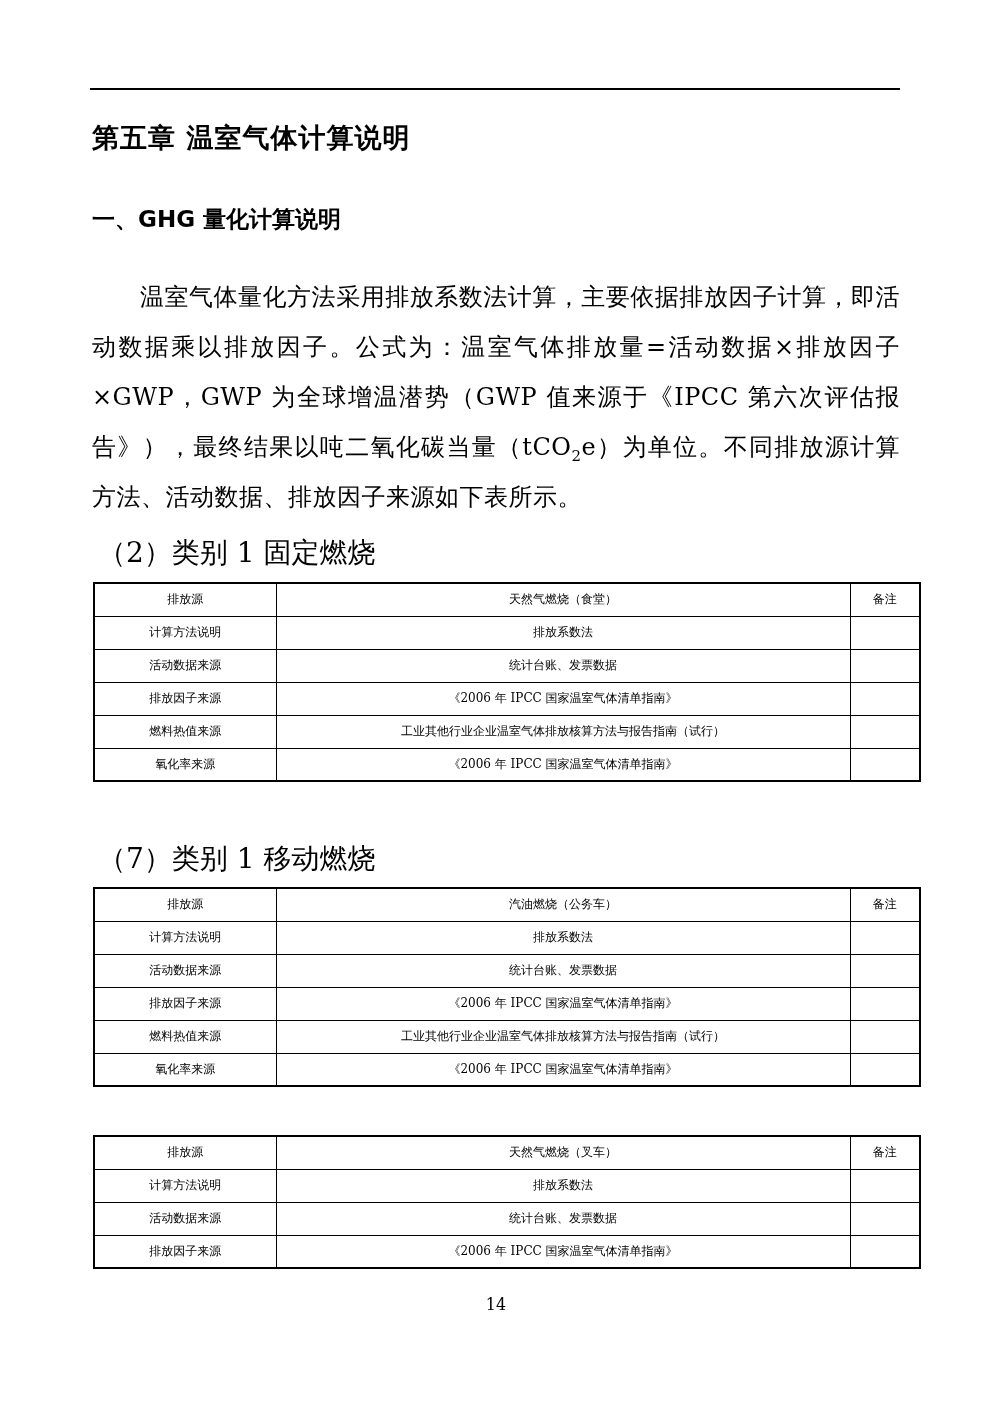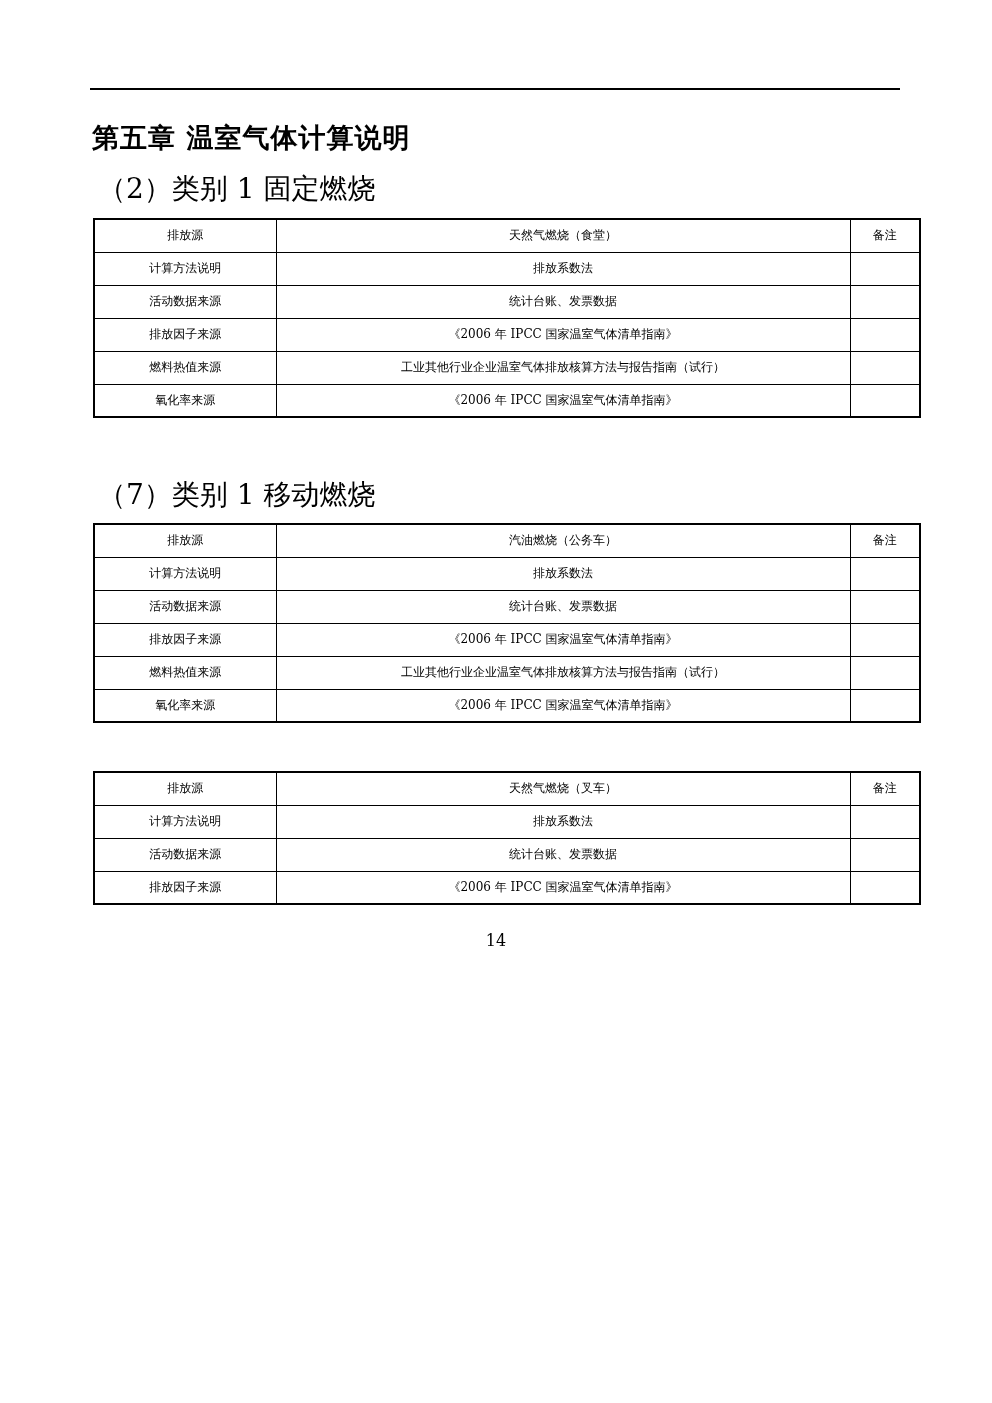--- a/index.html
+++ b/index.html
@@ -93,21 +93,23 @@
 </style>
 </head>
 <body>
 
 <div class="page">
 
   <div class="header-rule"></div>
 
   <h1 class="doc-title">第五章 温室气体计算说明</h1>
 
-
+  <h2 class="section-heading">一、GHG 量化计算说明</h2>
+
+  <p class="body-paragraph"><span>温室气体量化方法采用排放系数法计算，主要依据排放因子计算，即活动数据乘以排放因子。公式为：温室气体排放量=活动数据×排放因子×GWP，GWP 为全球增温潜势（GWP 值来源于《IPCC 第六次评估报告》），最终结果以吨二氧化碳当量（tCO</span><sub>2</sub><span>e）为单位。不同排放源计算方法、活动数据、排放因子来源如下表所示。</span></p>
 
   <p class="table-caption">（2）类别 1 固定燃烧</p>
 
   <table class="doc-table t1">
     <colgroup>
         <col class="c1">
         <col class="c2">
         <col class="c3">
       </colgroup>
     <tbody>

